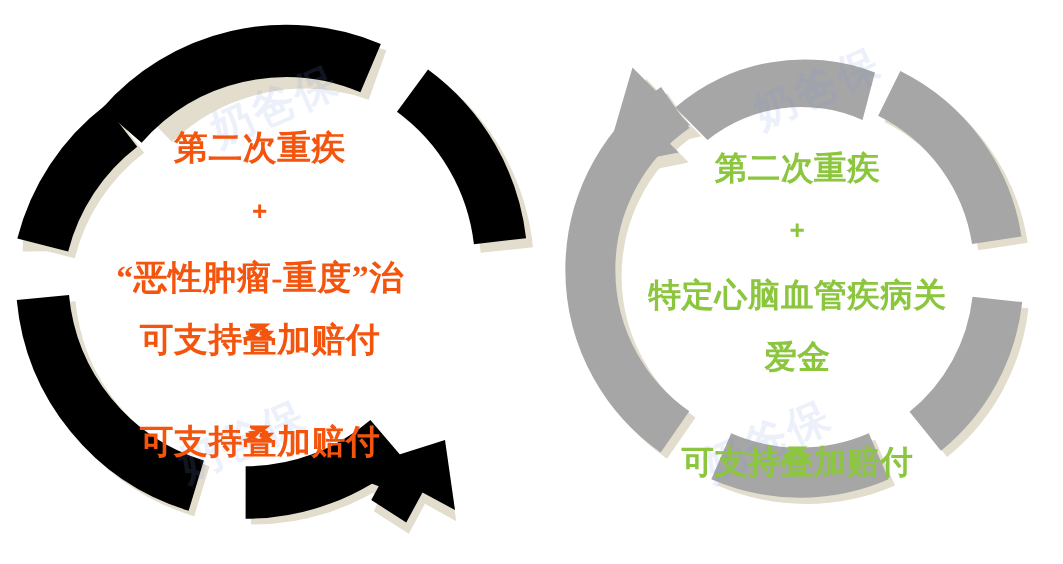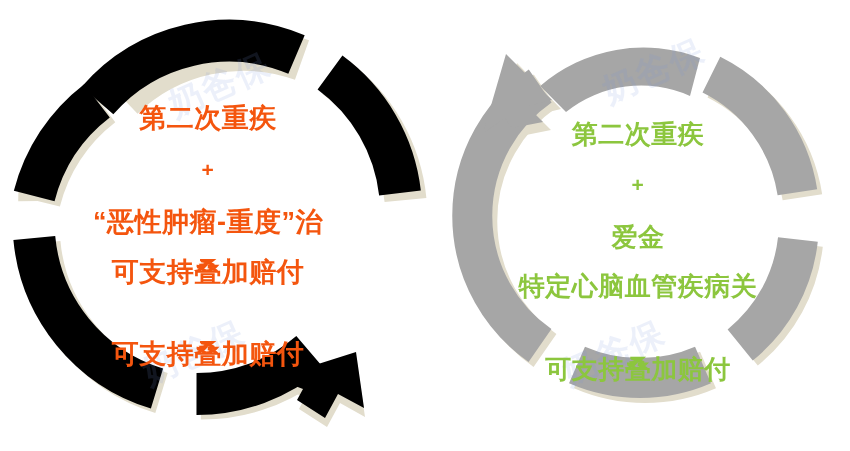--- a/index.html
+++ b/index.html
@@ -55,20 +55,21 @@
     margin: 0;
   }
   .line-plus {
     font-size: 21px;
     font-weight: bold;
     margin: 6px 0 6px 0;
   }
   .line-secondary {
     font-size: 27px;
     margin: 0;
+    font-family: Liberation Serif, serif;
   }
   .line-footer {
     font-size: 27px;
     margin: 34px 0 0 0;
     font-family: Liberation Mono, monospace;
   }
   #right-text-block .line-primary,
   #right-text-block .line-secondary,
   #right-text-block .line-footer {
     font-size: 26px;
@@ -171,19 +172,19 @@
       <div class="line-primary">第二次重疾</div>
       <div class="line-plus">+</div>
       <div class="line-secondary">“恶性肿瘤-重度”治</div>
       <div class="line-secondary">可支持叠加赔付</div>
       <div class="line-footer">可支持叠加赔付</div>
     </div>
 
     <div class="text-block" id="right-text-block">
       <div class="line-primary">第二次重疾</div>
       <div class="line-plus">+</div>
+      <div class="line-secondary">特定心脑血管疾病关</div>
       <div class="line-secondary">爱金</div>
-      <div class="line-secondary">特定心脑血管疾病关</div>
       <div class="line-footer">可支持叠加赔付</div>
     </div>
 
   </div>
 </div>
 
 </body></html>

